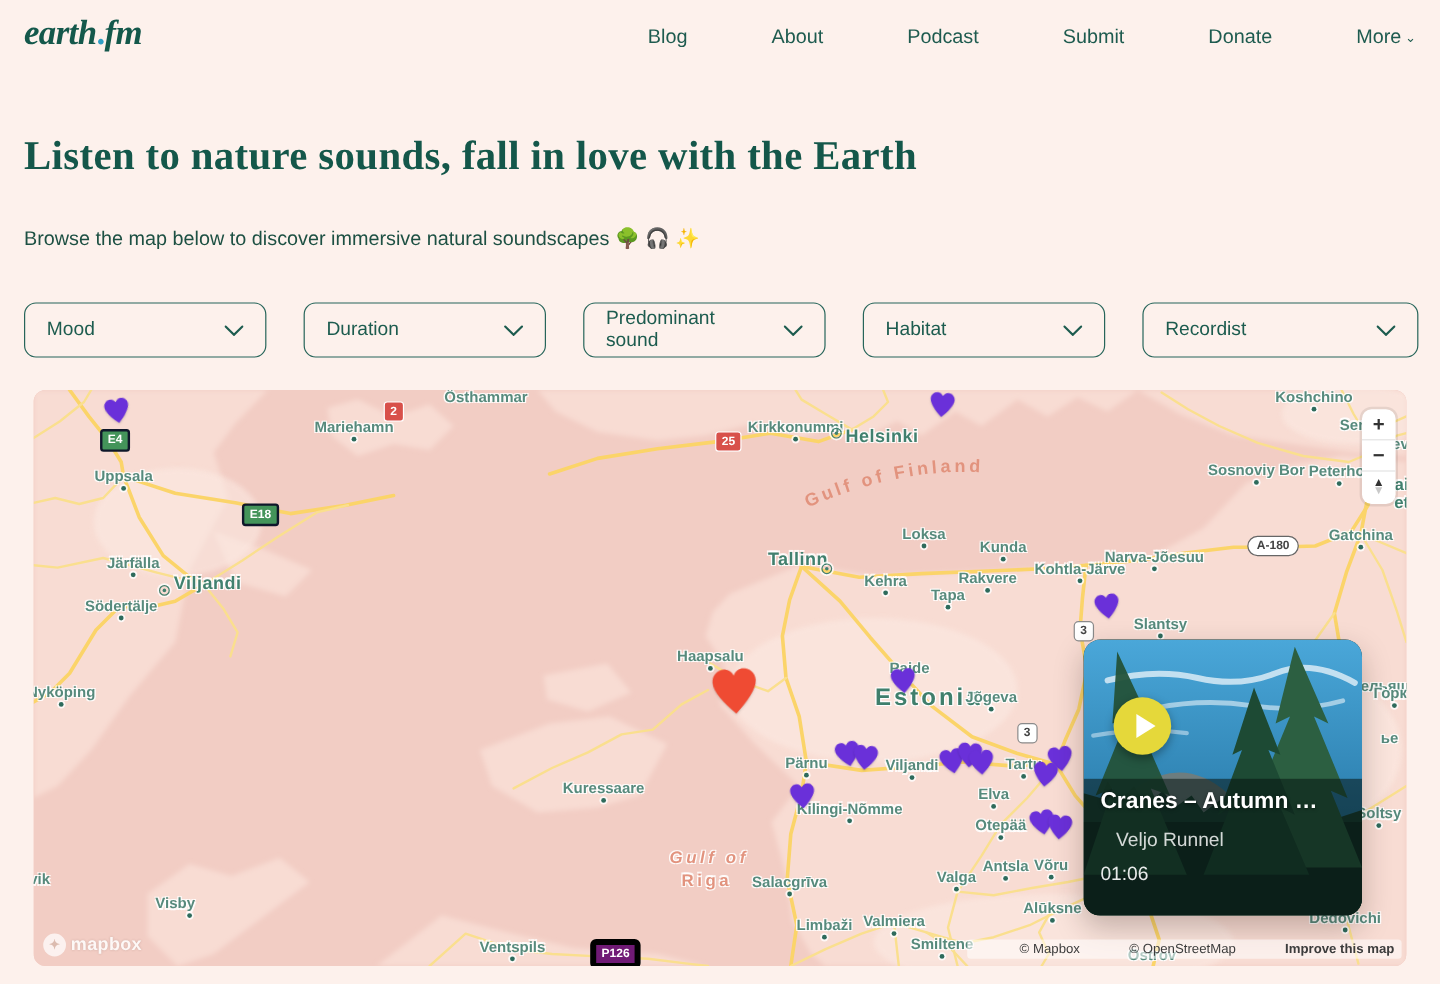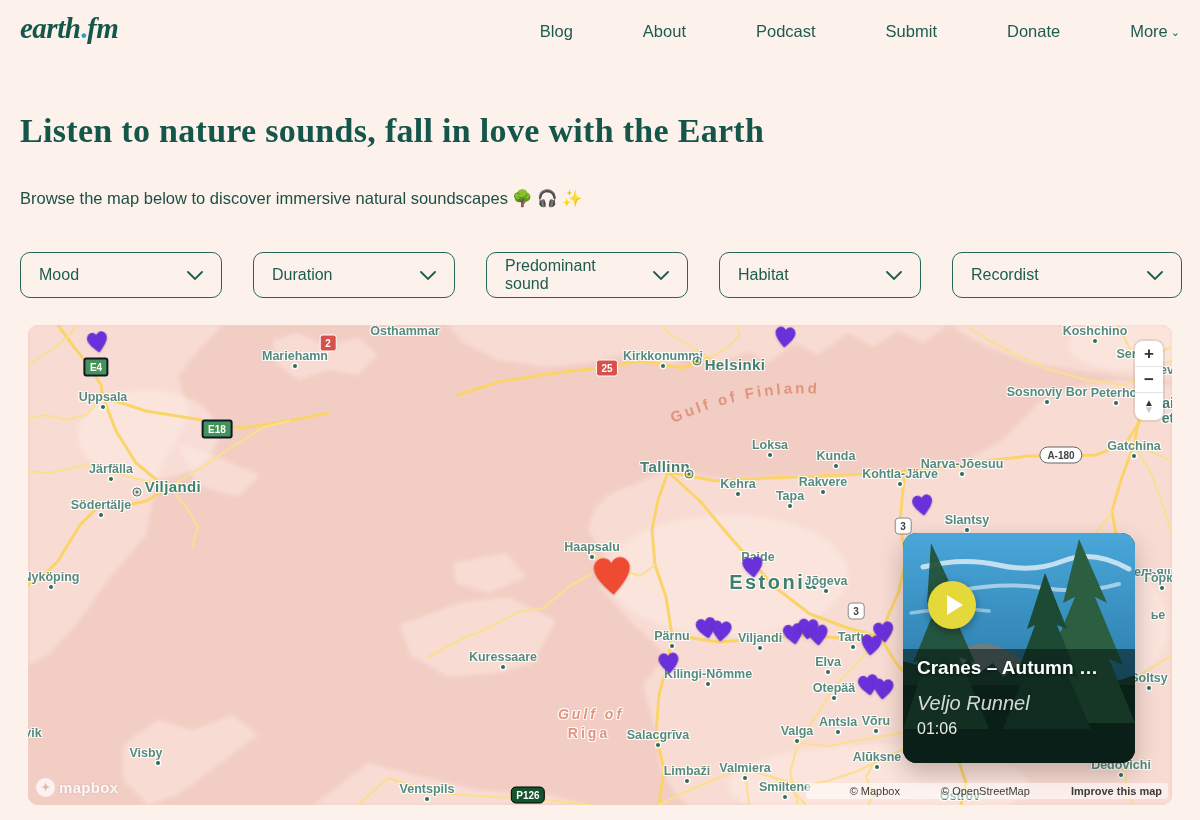--- a/index.html
+++ b/index.html
@@ -28,42 +28,42 @@
   .k-country{font-size:20px;font-weight:700;color:#3f7f6c;letter-spacing:2.5px;}
   .k-water{font-size:14px;font-weight:700;color:#e2937e;letter-spacing:3px;}
   .mdot{position:absolute;width:4px;height:4px;border-radius:50%;background:#2e6b5c;transform:translate(-50%,-50%);box-shadow:0 0 0 1.5px rgba(255,255,255,.8);z-index:3;}
   .mring{position:absolute;width:7px;height:7px;border:1.6px solid #41806e;border-radius:50%;transform:translate(-50%,-50%);box-shadow:0 0 0 1.5px rgba(255,255,255,.8);z-index:3;}
   .mring i{position:absolute;left:1.6px;top:1.6px;width:3.8px;height:3.8px;background:#41806e;border-radius:50%;}
   .shield{position:absolute;transform:translate(-50%,-50%);font-weight:700;font-size:10px;line-height:1;padding:2.5px 4.5px;border-radius:3px;z-index:4;pointer-events:none;white-space:nowrap;}
   .sh-green{background:#44945a;color:#fff;border:2px solid #0f172a;}
   .sh-red{background:#d8504a;color:#fff;border:1px solid #fff;}
   .sh-white{background:#fff;color:#444;border:1px solid #8a8a8a;border-radius:4px;}
   .sh-oval{background:#fff;color:#444;border:1.5px solid #666;border-radius:9px;padding:2.5px 7px;}
-  .sh-blue{background:#14532d;color:#fff;border:1px solid #000000;border-radius:5px;margin-left:15px;}
+  .sh-blue{background:#701a75;color:#fff;border:5px solid #000000;border-radius:5px;}
   .marker{position:absolute;z-index:5;cursor:pointer;filter:drop-shadow(0 1px 1px rgba(0,0,0,.15));}
   
   .ctrl{position:absolute;right:9px;top:16px;width:28px;background:#fff;border-radius:8px;box-shadow:0 0 0 2px rgba(0,0,0,.08);z-index:20;overflow:hidden;}
   .ctrl-btn{width:28px;height:26px;display:flex;align-items:center;justify-content:center;font-size:17px;font-weight:700;color:#333;cursor:pointer;border-bottom:1px solid #e3e3e3;box-sizing:border-box;}
   .ctrl-compass{width:28px;height:27px;display:flex;flex-direction:column;align-items:center;justify-content:center;cursor:pointer;line-height:.62;}
   .ctrl-compass .n{color:#333;font-size:10px;}
   .ctrl-compass .s{color:#c9c9c9;font-size:10px;}
   
   .attrib{position:absolute;right:4px;bottom:6px;z-index:20;font-size:11px;color:#3c3c3c;background:rgba(255,255,255,.55);padding:2px 6px;border-radius:3px;}
   .attrib a{color:#3c3c3c;text-decoration:none;cursor:pointer;padding-left:38px;}
   .attrib .bold{font-weight:700;}
   .mblogo{position:absolute;left:8px;bottom:8px;z-index:20;display:flex;align-items:center;gap:4px;cursor:pointer;opacity:.85;}
   .mblogo .circ{width:19px;height:19px;border-radius:50%;background:rgba(255,255,255,.85);display:flex;align-items:center;justify-content:center;color:#d9b8ac;font-size:11px;font-weight:700;}
   .mblogo .word{font-size:15px;font-weight:700;color:#fff;letter-spacing:.3px;text-shadow:0 0 2px rgba(120,90,80,.35);}
   
   .popup{position:absolute;left:875px;top:208px;width:232px;height:230px;border-radius:14px;overflow:hidden;z-index:10;box-shadow:0 10px 24px rgba(40,20,15,.25);cursor:pointer;background:#123028;}
   .popup svg.art{position:absolute;left:0;top:0;}
   .play{position:absolute;left:25px;top:48px;width:48px;height:48px;border-radius:50%;background:#e5d83a;box-shadow:0 3px 8px rgba(0,0,0,.35);display:flex;align-items:center;justify-content:center;cursor:pointer;z-index:3;}
   .play .tri{width:0;height:0;border-top:10px solid transparent;border-bottom:10px solid transparent;border-left:16px solid #fff;margin-left:5px;}
   .ptitle{position:absolute;left:14px;top:124px;font-size:19px;font-weight:700;color:#fff;z-index:3;text-shadow:0 1px 3px rgba(0,0,0,.5);}
-  .pauthor{position:absolute;left:14px;top:159px;font-size:20px;color:rgba(255,255,255,.82);z-index:3;font-style:italic;}
+  .pauthor{position:absolute;left:27px;top:159px;font-size:16px;color:rgba(255,255,255,.82);z-index:3;}
   .ptime{position:absolute;left:14px;top:187px;font-size:16px;color:rgba(255,255,255,.9);z-index:3;}
 </style>
 </head>
 <body>
 
 <div class="header">
   <div class="logo"><span>earth</span><span class="dot">.</span><span>fm</span></div>
   <div class="nav">
     <span class="nav-item">Blog</span>
     <span class="nav-item">About</span>

